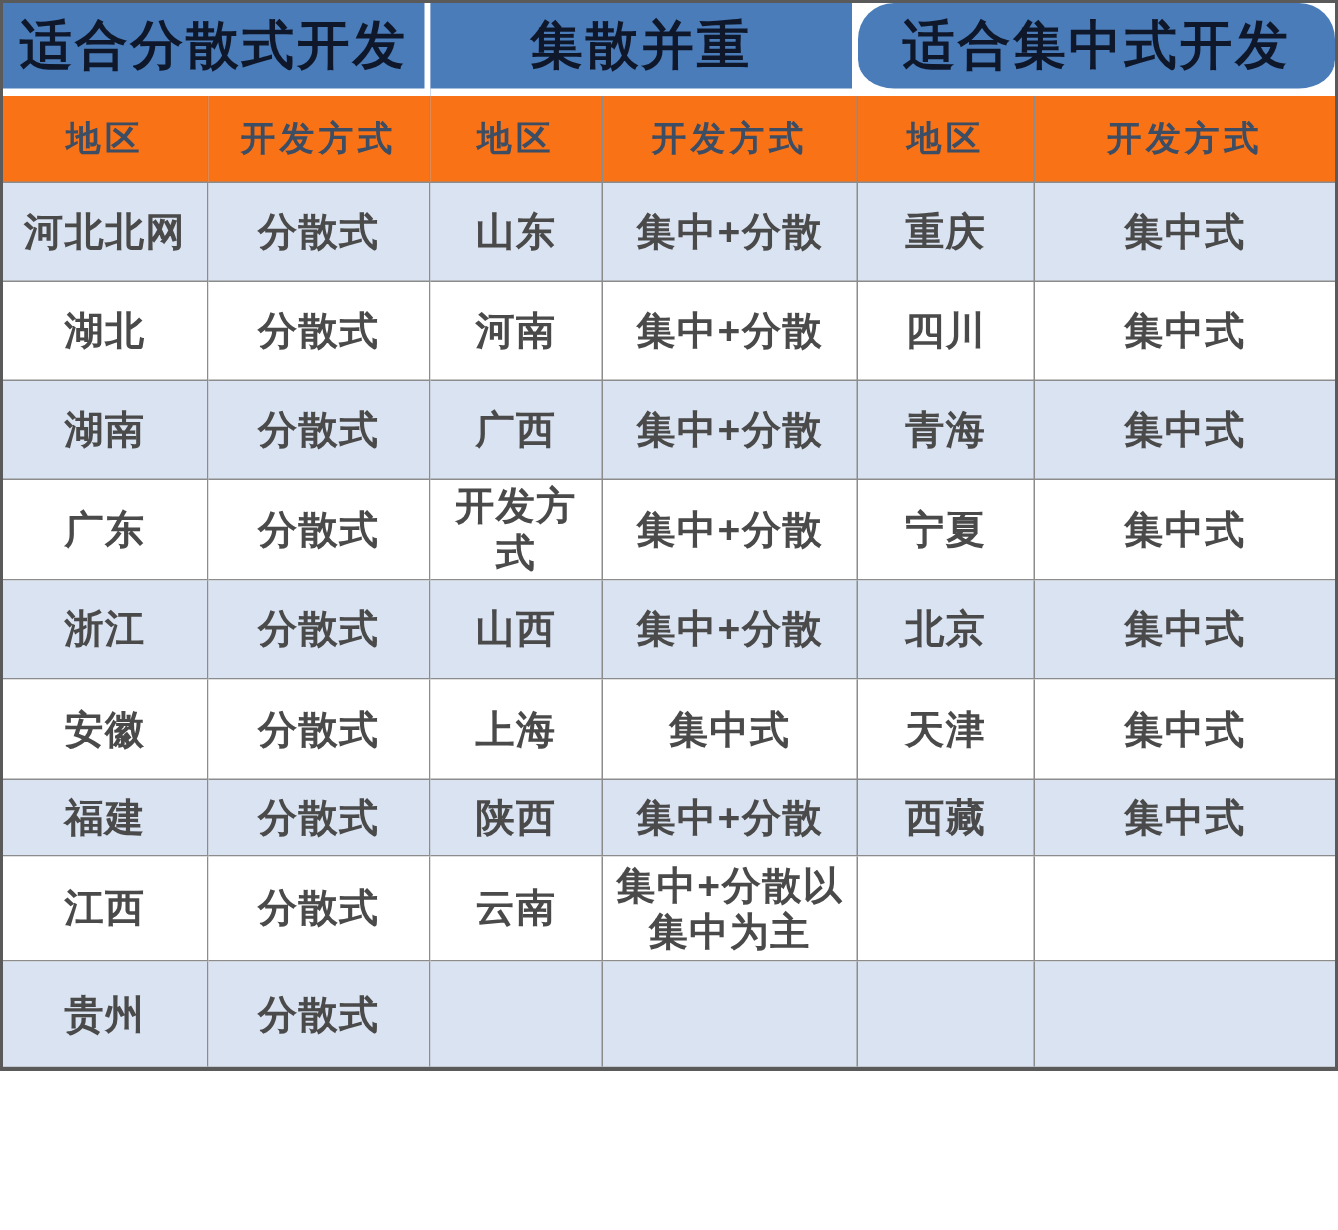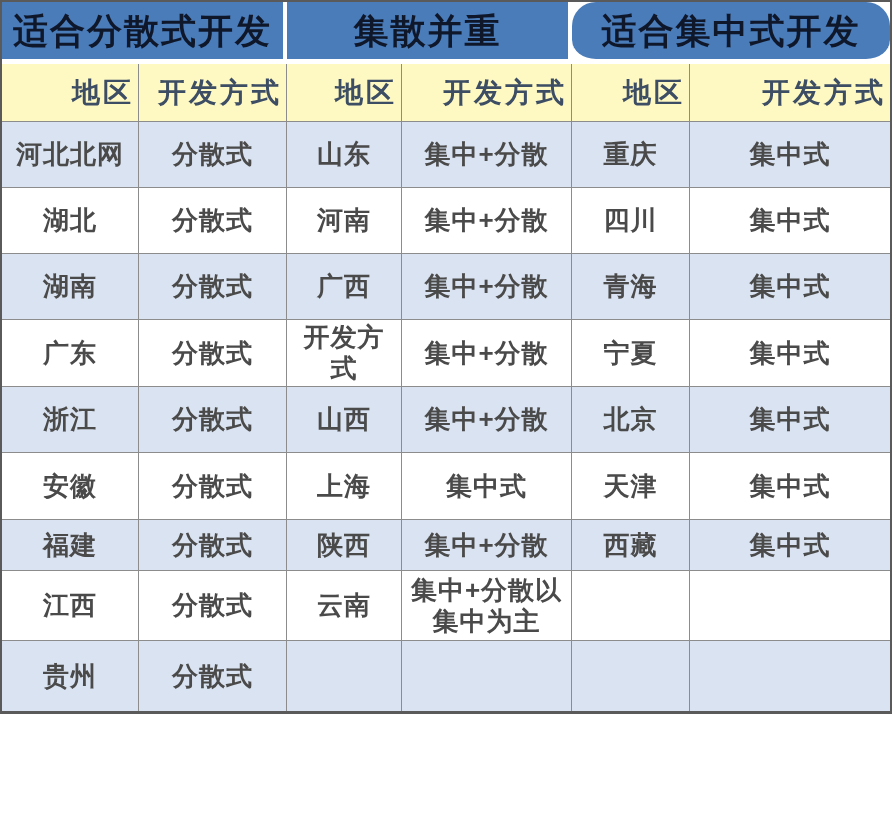--- a/index.html
+++ b/index.html
@@ -35,28 +35,27 @@
     background: #4a7cba;
     color: #0f172a;
     font-size: 35px;
     letter-spacing: 2px;
     border-right: 4px solid #ffffff;
     border-bottom: 5px solid #ffffff;
     height: 62px;
   }
   th.group:last-child { border-right: 0; border-radius: 24px; }
   th.sub {
-    background: #fef9c3;
+    background: #f97316;
     color: #3d4d63;
-    font-size: 28px;
+    font-size: 23px;
     letter-spacing: 3px;
     border-right: 1px solid #8c8c8c;
     border-bottom: 1px solid #8c8c8c;
     height: 58px;
-    text-align: right;
   }
   th.sub:last-child { border-right: 0; }
   td {
     background: #ffffff;
     color: #4a4a4a;
     font-size: 26px;
     letter-spacing: 1px;
     border-right: 1px solid #8c8c8c;
     border-bottom: 1px solid #8c8c8c;
   }

